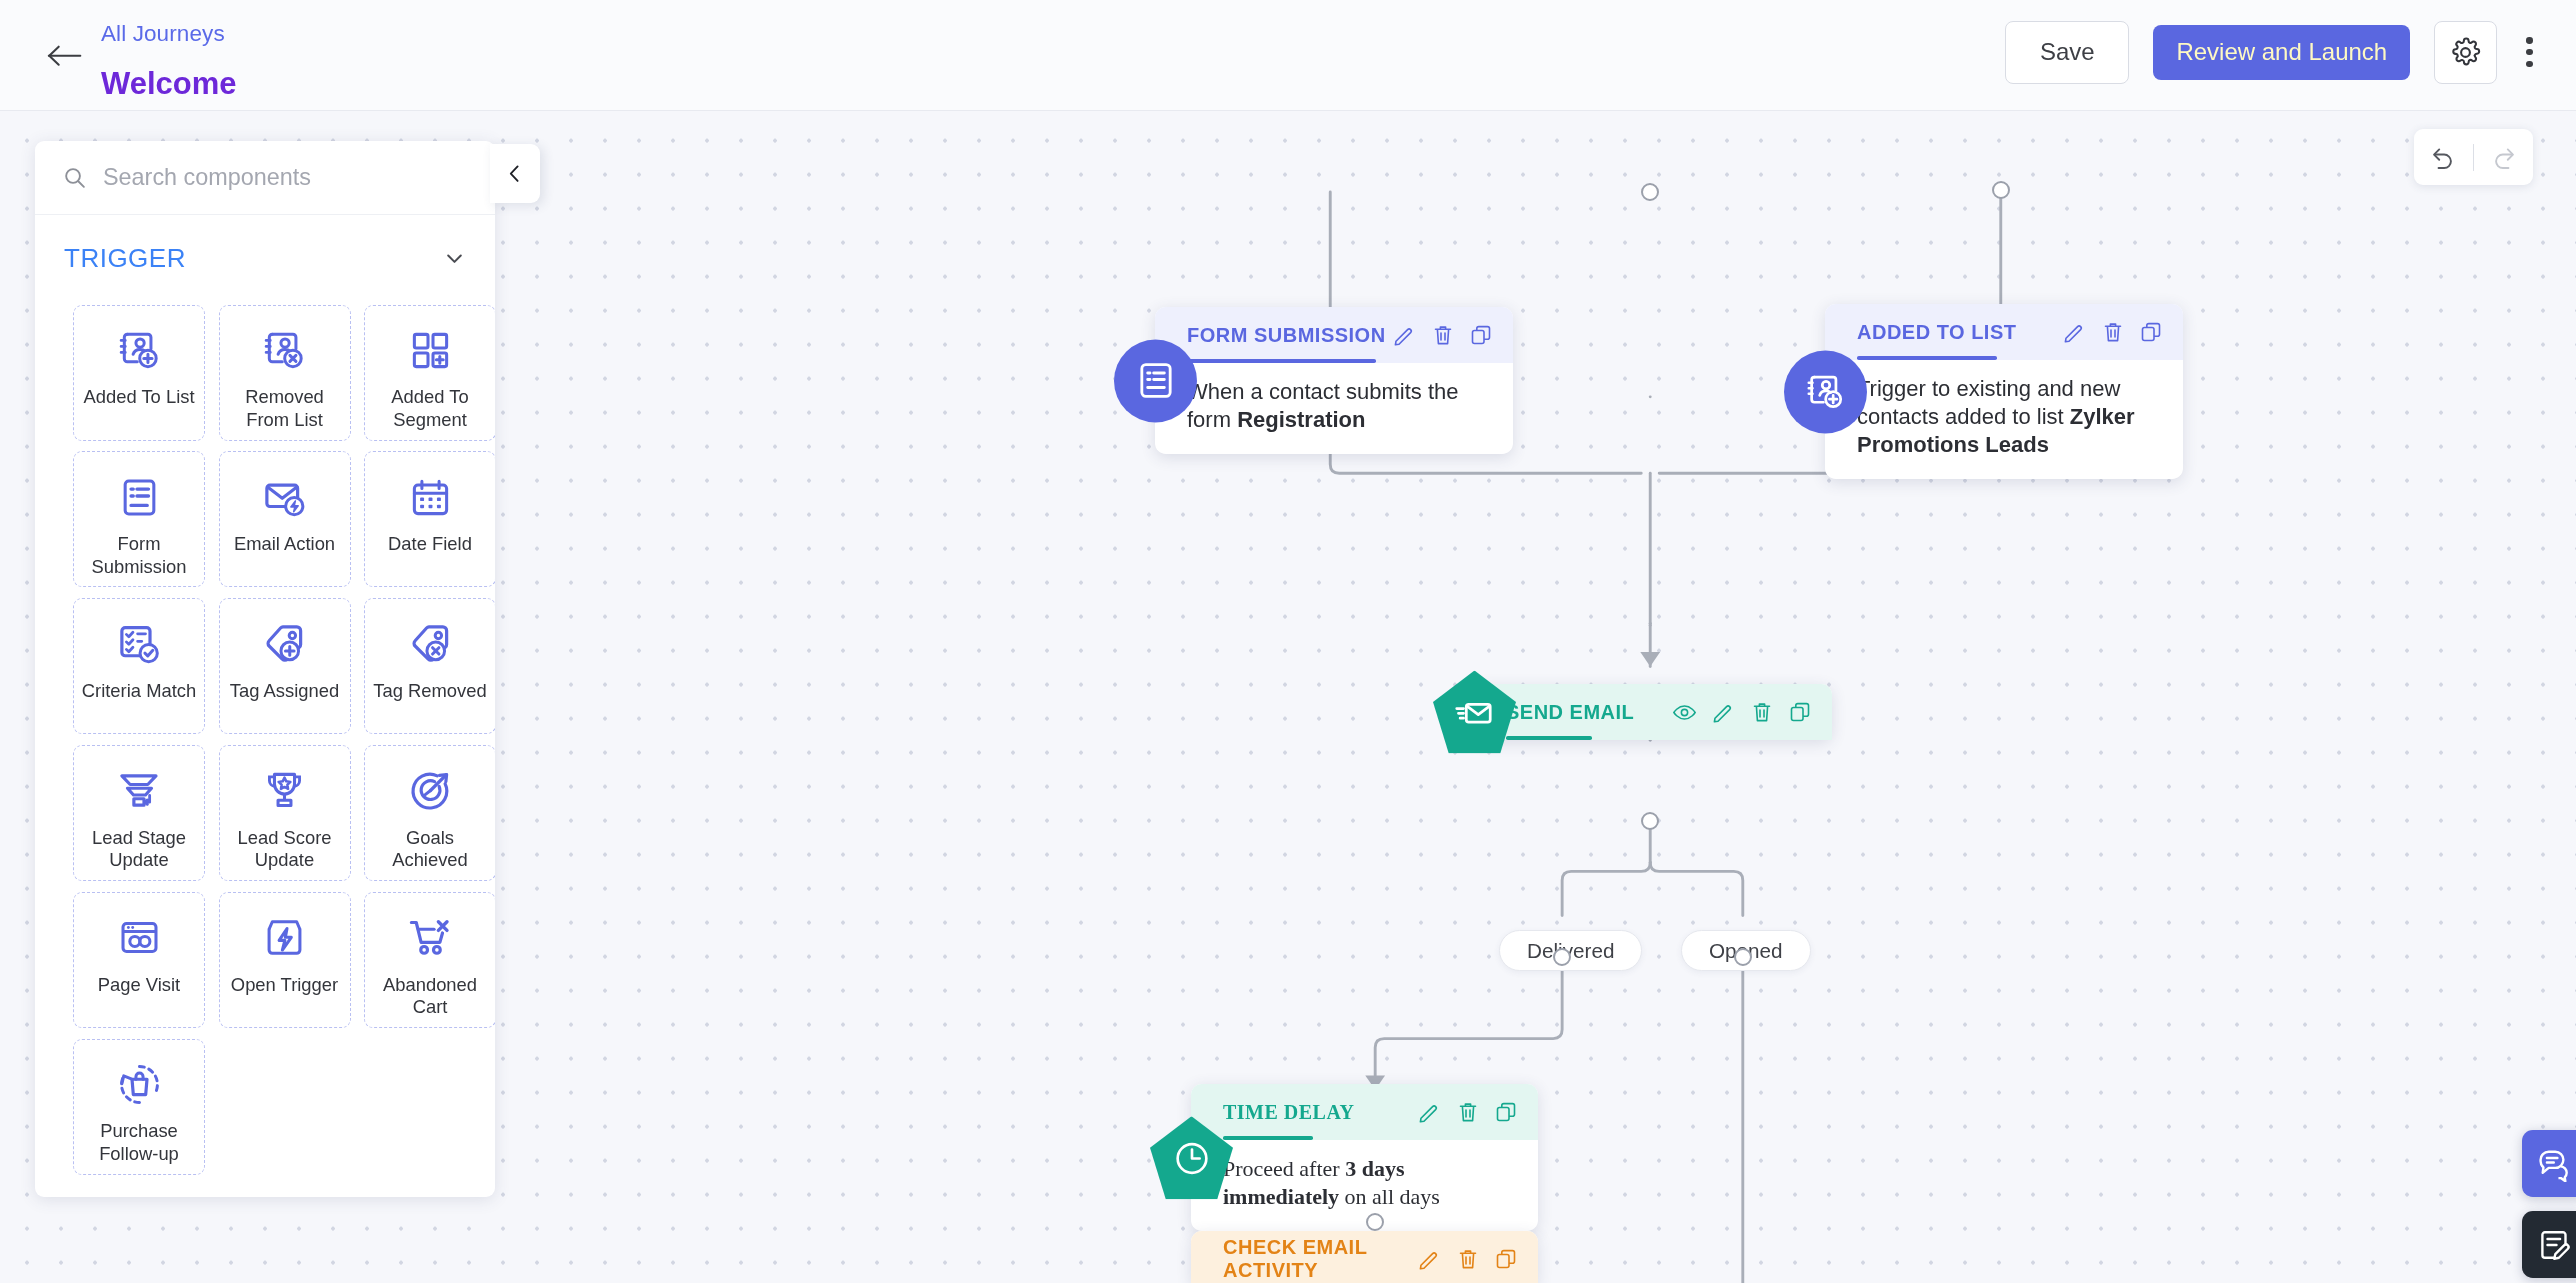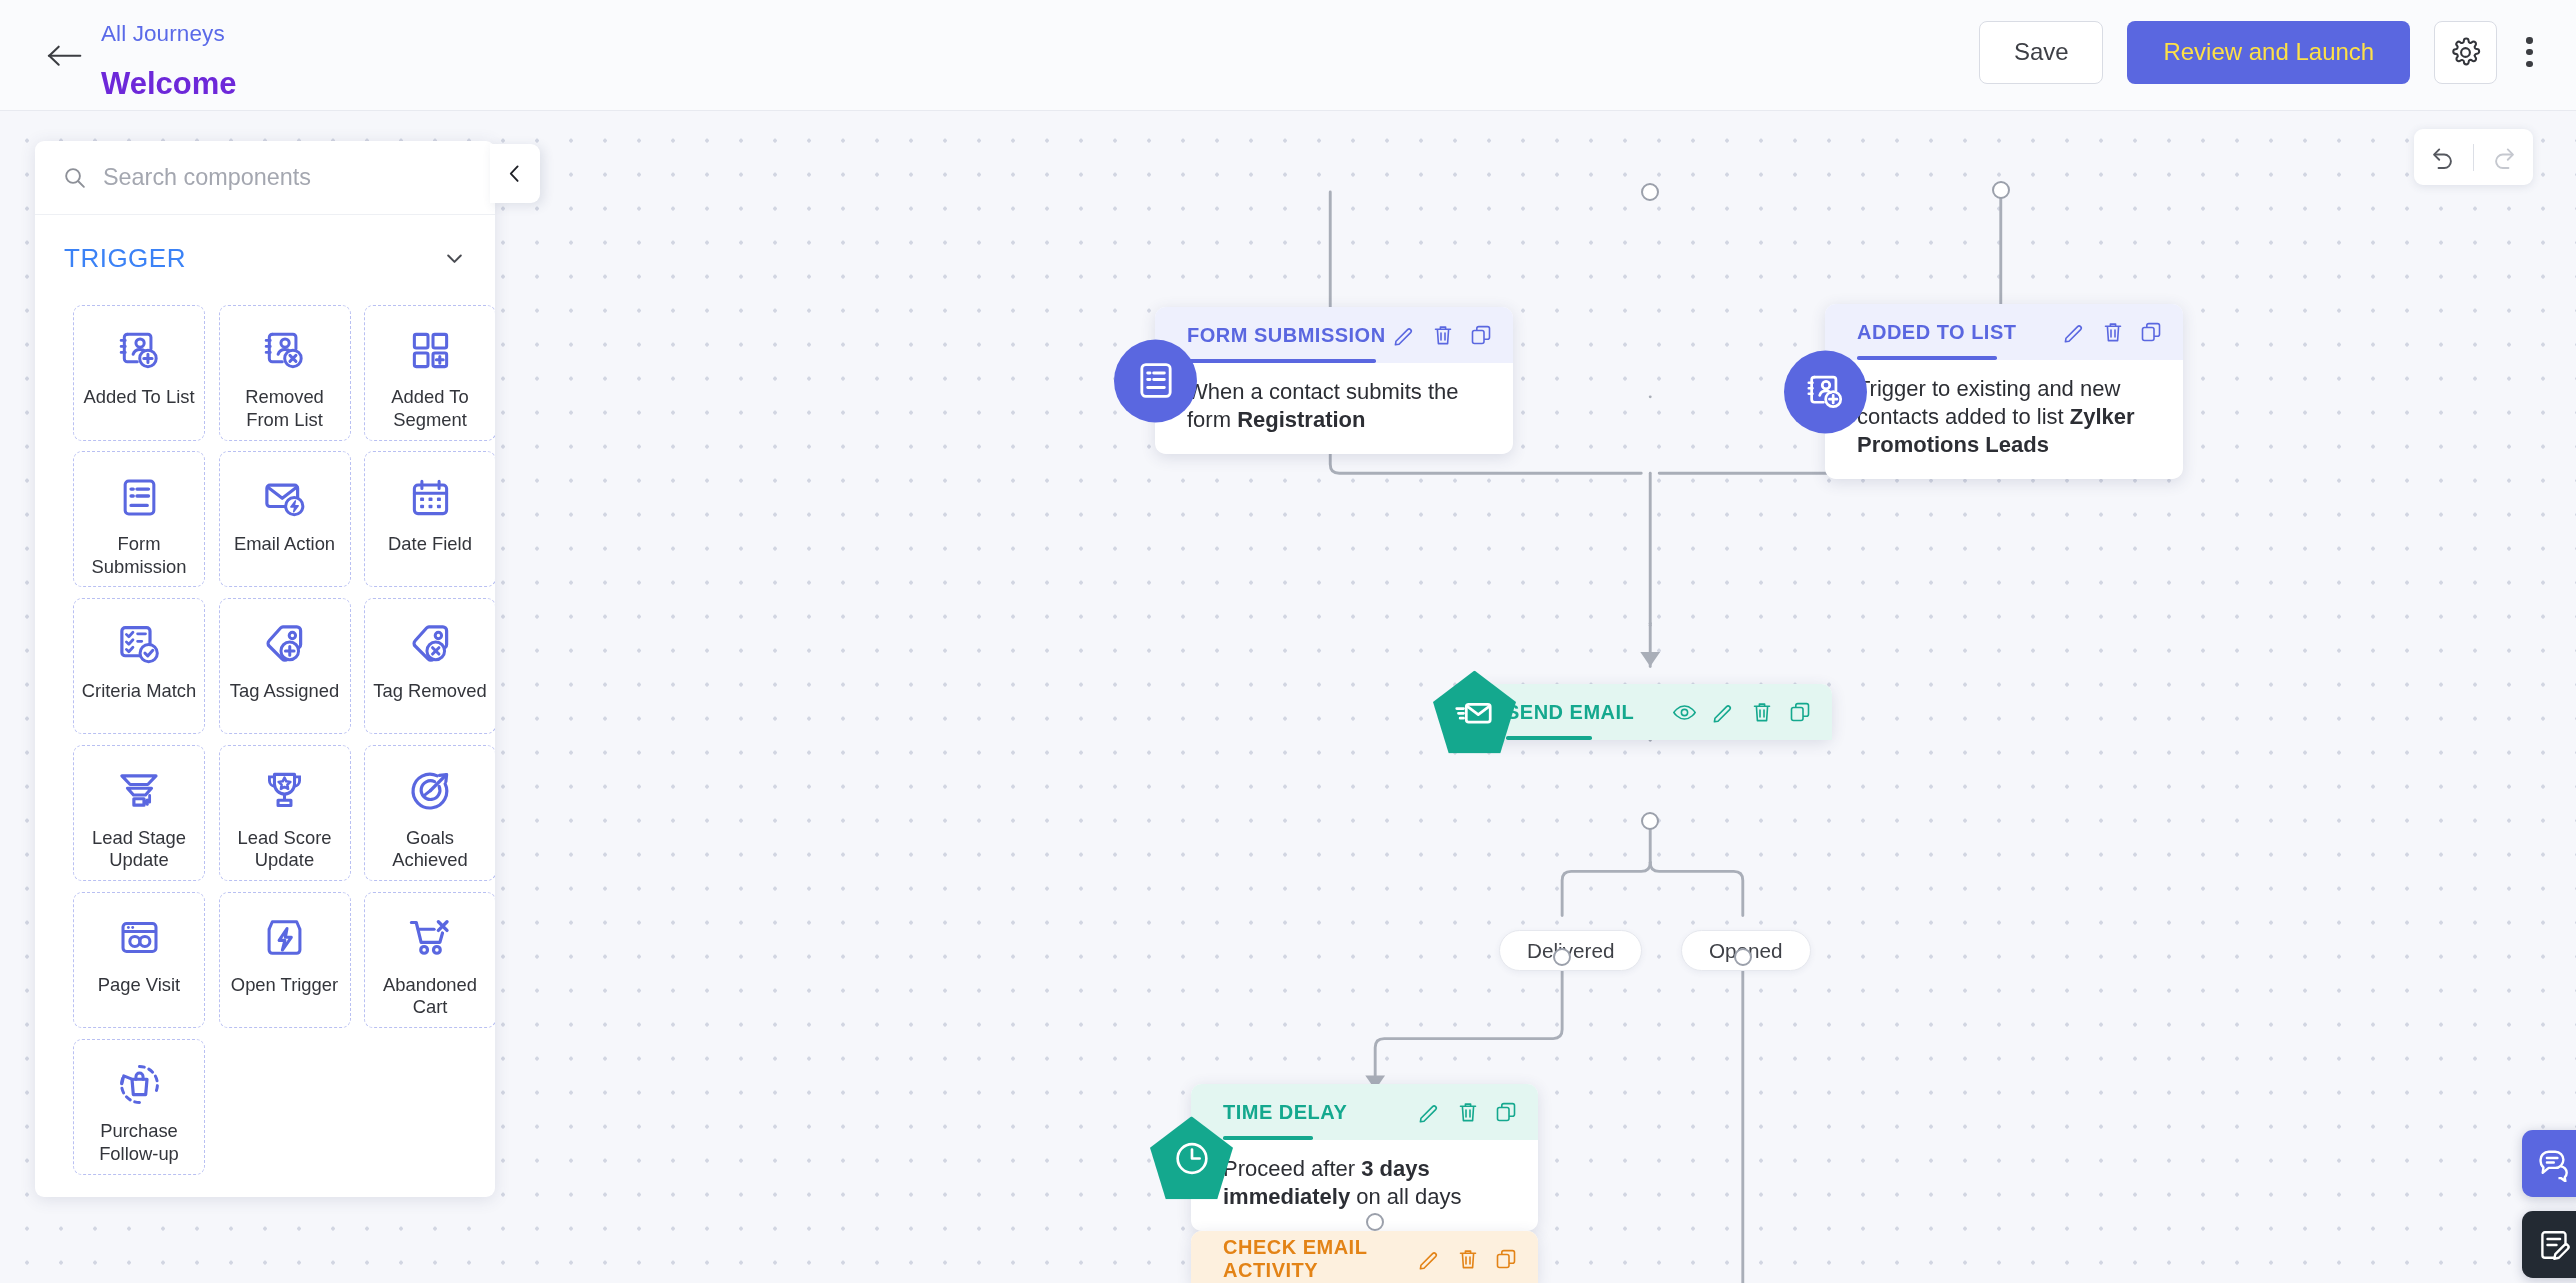--- a/index.html
+++ b/index.html
@@ -38,23 +38,23 @@
     display: flex; align-items: center; gap: 24px;
   }
   .btn-save {
     height: 63px; min-width: 124px; padding: 0 27px;
     background: #ffffff; border: 0.9px solid #d9dce4;
     border-radius: 8px; color: #3d3f45; font-size: 24px;
     display: flex; align-items: center; justify-content: center;
     cursor: pointer;
   }
   .btn-primary {
-    height: 63px; padding: 0 36px;
+    height: 55px; padding: 0 23px;
     background: #5a67e0; border-radius: 8px;
-    color: #fde047; font-size: 24px;
+    color: #fef9c3; font-size: 24px;
     display: flex; align-items: center; justify-content: center;
     cursor: pointer;
   }
   .btn-icon-square {
     width: 63px; height: 63px; background: #fff;
     border: 0.9px solid #d9dce4; border-radius: 8px;
     display: flex; align-items: center; justify-content: center;
     cursor: pointer;
   }
   #kebab {
@@ -398,21 +398,21 @@
     </div>
   </div>
 
   <div class="branch-pill" style="left:1499px; top:819px;">
     <span>Delivered</span>
   </div>
   <div class="branch-pill" style="left:1681px; top:819px;">
     <span>Opened</span>
   </div>
 
-  <div class="node t-teal" style="left:1191px; top:973px; width:347px;">
+  <div class="node t-teal" style="left:1191px; top:973px; width:347px;font-family:Liberation Serif, serif;">
     <div class="node-badge">
       <div class="badge-shape badge-pent" style="width:83px;height:83px;display:flex;align-items:center;justify-content:center;">
         <svg width="40" height="40" viewBox="0 0 24 24" style="margin-top:1.8px;">
           <circle cx="12" cy="12" r="8.6" fill="none" stroke="#fff" stroke-width="1.6"></circle>
           <path d="M12 6.6V12h4.6" fill="none" stroke="#fff" stroke-width="1.6" stroke-linecap="round" stroke-linejoin="round"></path>
         </svg>
       </div>
     </div>
     <div class="node-head">
       <div class="node-kind">TIME DELAY</div>

